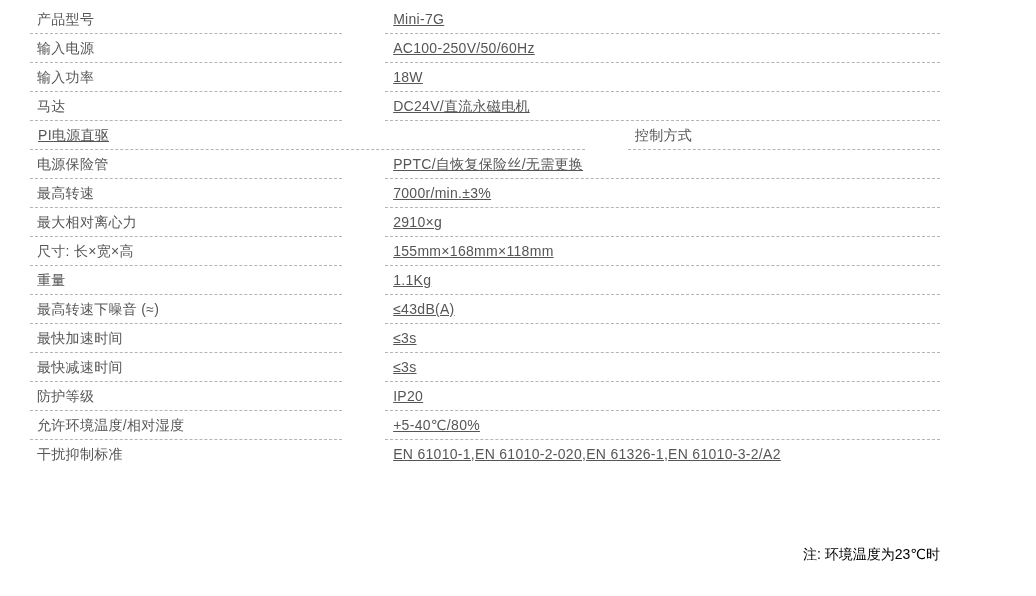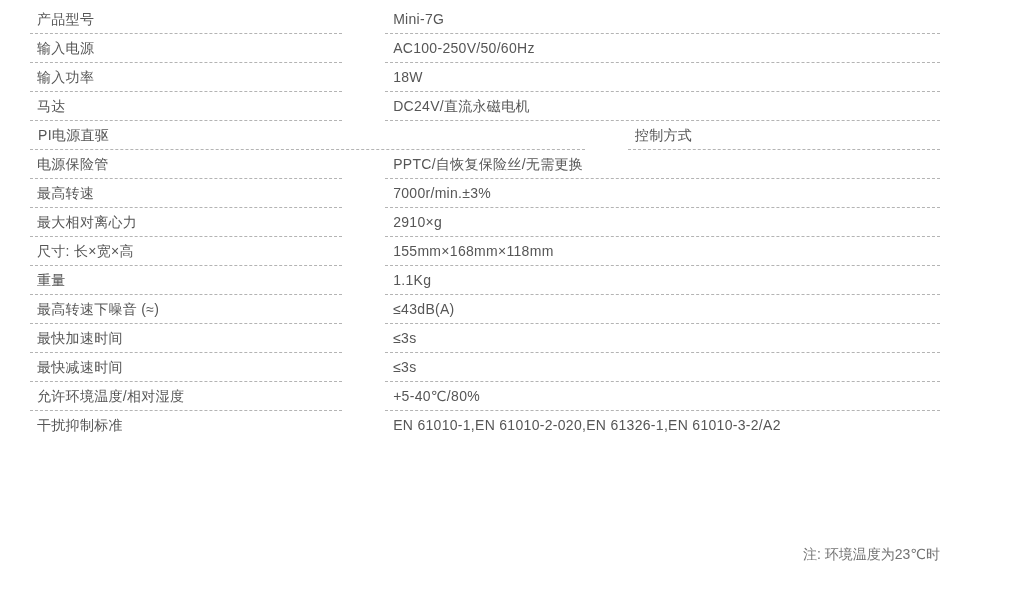--- a/index.html
+++ b/index.html
@@ -33,38 +33,39 @@
     border-bottom: 1px dashed #b4b4b4;
     box-sizing: border-box;
   }
   .cell.left {
     width: 315px;
     padding-left: 7px;
   }
   .cell.right {
     width: 560px;
     padding-left: 8px;
+    text-decoration: underline;
   }
   .line {
     height: 28px;
     line-height: 28px;
     white-space: nowrap;
     letter-spacing: 0.3px;
   }
   .row.last .cell {
     border-bottom: none;
   }
   .footnote {
     position: absolute;
     right: 96px;
     top: 540px;
     height: 28px;
     line-height: 28px;
     font-size: 14px;
-    color: #737373;
+    color: #000000;
     white-space: nowrap;
   }
 </style>
 </head>
 <body>
 
 <div class="page">
   <div class="spec" id="spec-table">
       <div class="row">
         <div class="cell left">
@@ -165,20 +166,28 @@
       <div class="row">
         <div class="cell left">
           <div class="line">最快减速时间</div>
         </div>
         <div class="cell right">
           <div class="line">≤3s</div>
         </div>
       </div>
       <div class="row">
         <div class="cell left">
+          <div class="line">防护等级</div>
+        </div>
+        <div class="cell right">
+          <div class="line">IP20</div>
+        </div>
+      </div>
+      <div class="row">
+        <div class="cell left">
           <div class="line">允许环境温度/相对湿度</div>
         </div>
         <div class="cell right">
           <div class="line">+5-40℃/80%</div>
         </div>
       </div>
       <div class="row last">
         <div class="cell left">
           <div class="line">干扰抑制标准</div>
         </div>

